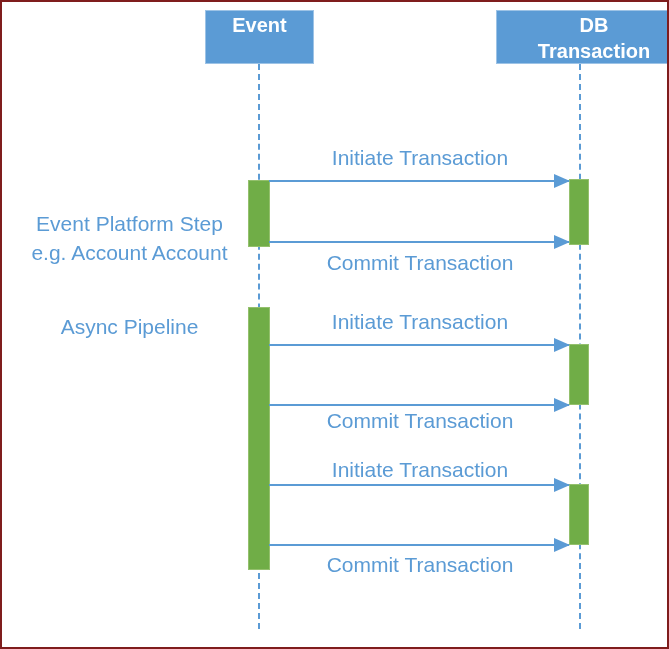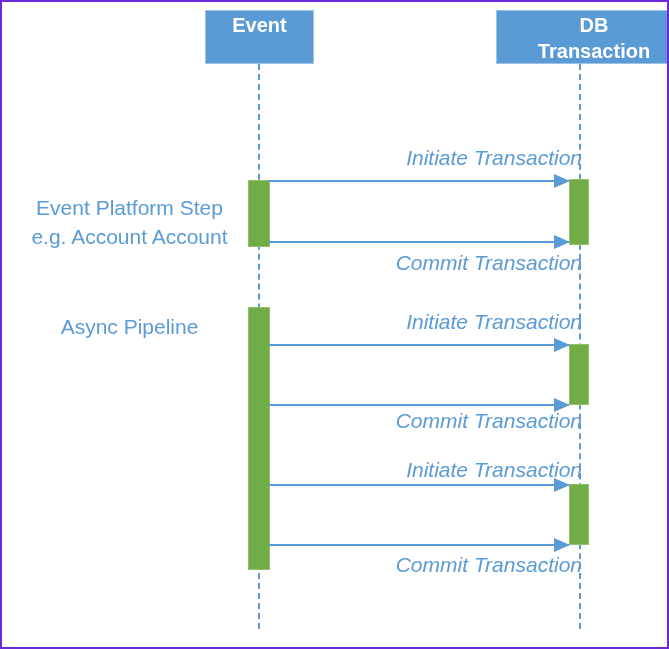--- a/index.html
+++ b/index.html
@@ -2,21 +2,21 @@
 <html><head>
 <meta charset="utf-8">
 <style>
   * { box-sizing: border-box; margin: 0; padding: 0; }
   html, body { background: #fff; }
   .frame {
     position: relative;
     width: 669px;
     height: 649px;
     background: #ffffff;
-    border: 2px solid #6d28d9;
+    border: 2px solid #7f1d1d;
     font-family: "Liberation Sans", sans-serif;
     overflow: hidden;
   }
   .participant {
     position: absolute;
     top: 8px;
     height: 54px;
     background: #5b9bd5;
     border: 1px solid #9dc3e6;
     color: #ffffff;
@@ -66,44 +66,43 @@
     border-bottom: 7px solid transparent;
   }
   .arrow-1 { top: 178px; }
   .arrow-2 { top: 239px; }
   .arrow-3 { top: 342px; }
   .arrow-4 { top: 402px; }
   .arrow-5 { top: 482px; }
   .arrow-6 { top: 542px; }
   .msg-label {
     position: absolute;
-    left: 280px;
+    left: 268px;
     width: 300px;
-    text-align: right;
+    text-align: center;
     color: #5b9bd5;
     font-size: 21px;
     white-space: nowrap;
-    font-style: italic;
   }
   .msg-1 { top: 144px; }
   .msg-2 { top: 249px; }
   .msg-3 { top: 308px; }
   .msg-4 { top: 407px; }
   .msg-5 { top: 456px; }
   .msg-6 { top: 551px; }
   .side-label {
     position: absolute;
     left: 15px;
     width: 225px;
     text-align: center;
     color: #5b9bd5;
     font-size: 21px;
     line-height: 29px;
   }
-  .side-step  { top: 191px; }
+  .side-step  { top: 207px; }
   .side-async { top: 310px; }
 </style>
 </head>
 <body>
 
 <div class="frame">
 
   <div class="participant participant-ep">
     <div>Event</div>
   </div>

